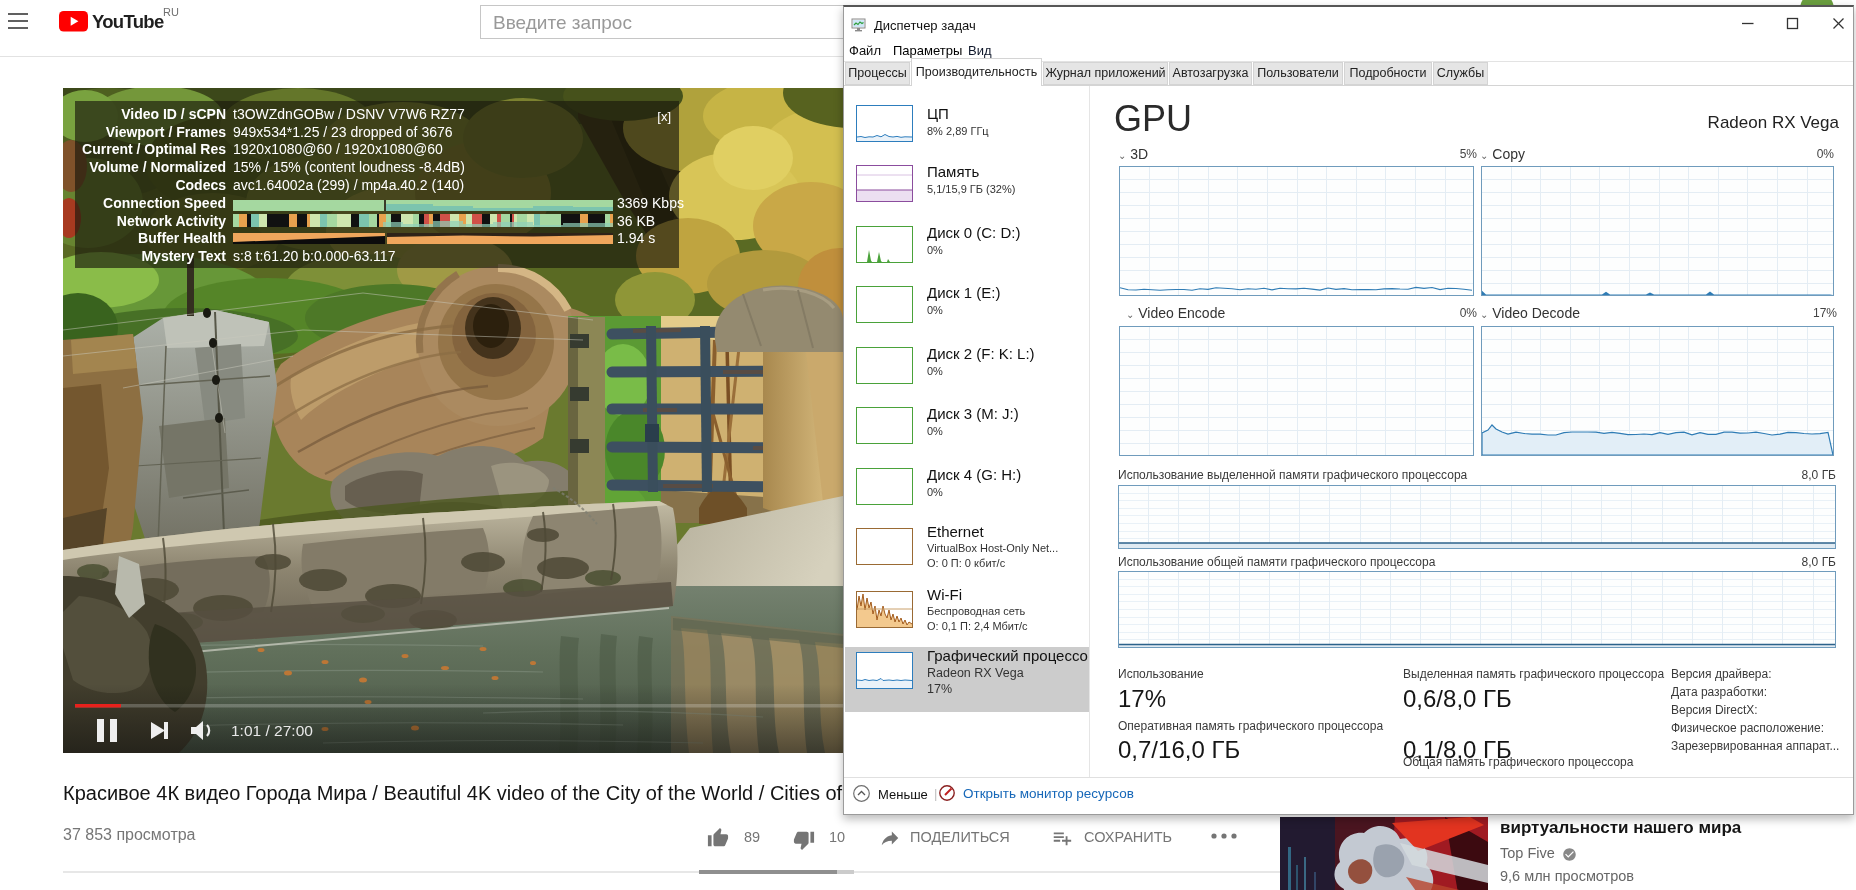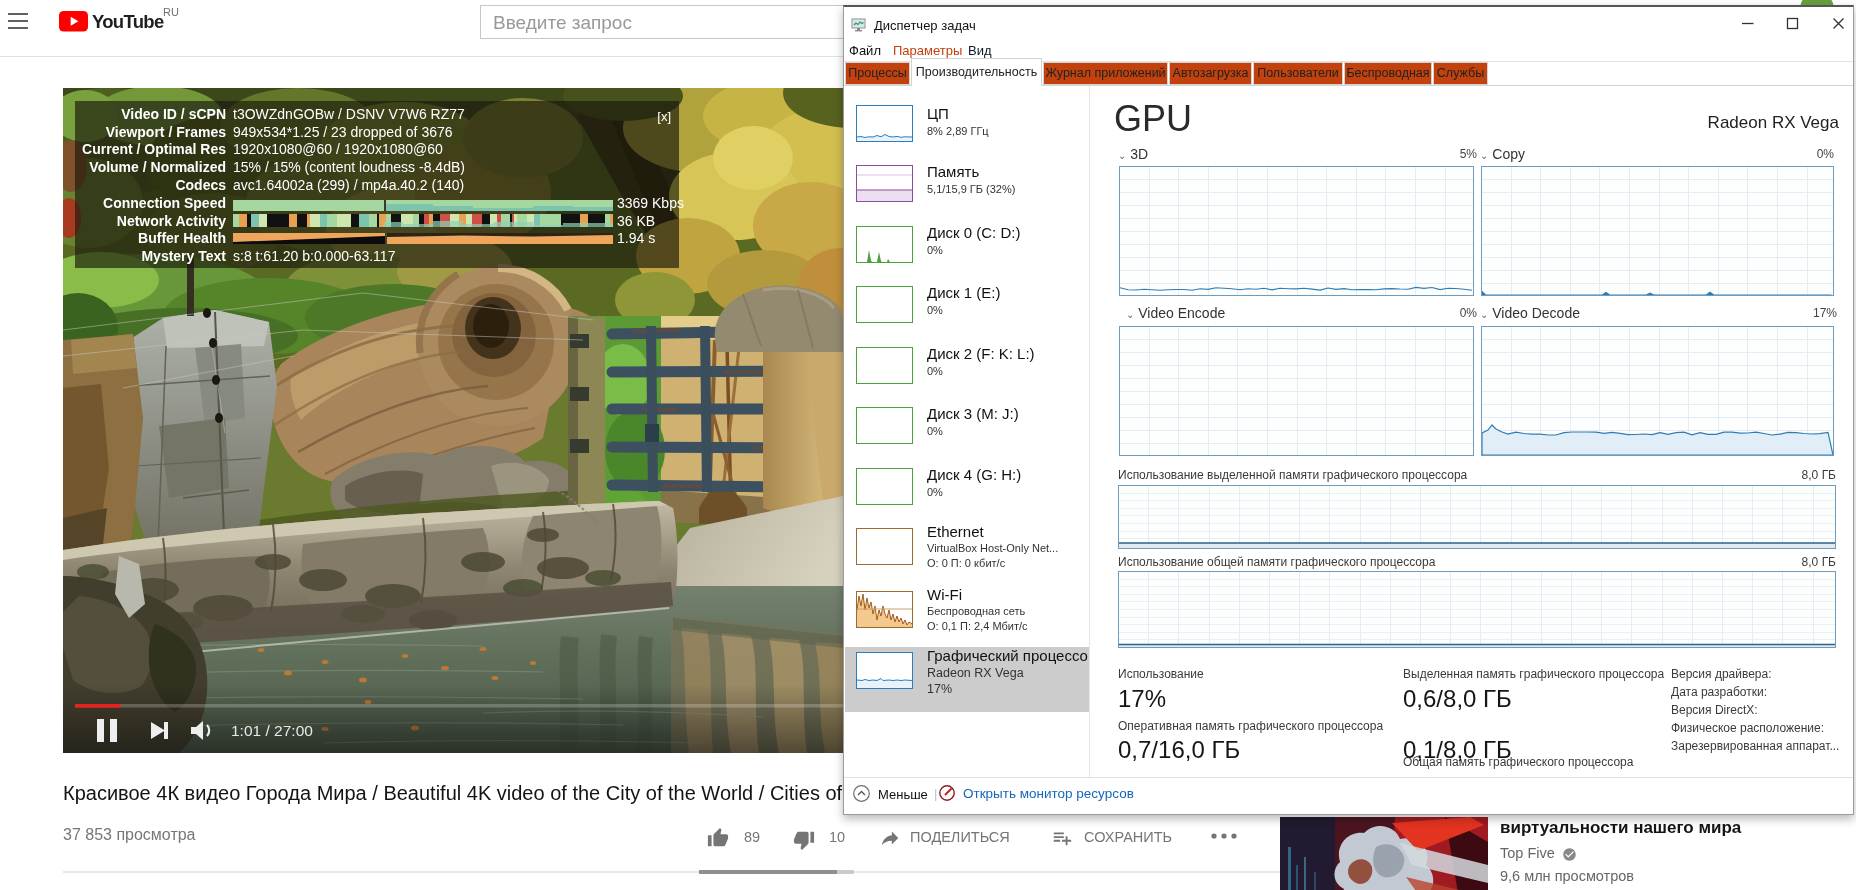--- a/index.html
+++ b/index.html
@@ -1,19 +1,19 @@
 <!DOCTYPE html>
 <html><head><meta charset="utf-8">
 <style>
 html,body{margin:0;padding:0;}
 body{width:1856px;height:890px;overflow:hidden;background:#fff;font-family:"Liberation Sans",sans-serif;position:relative;}
 .abs{position:absolute;}
 #tm{position:absolute;left:843px;top:5px;width:1011px;height:810px;background:#fff;border:1px solid #9b9b9b;border-top:2px solid #565656;box-sizing:border-box;box-shadow:0 4px 9px rgba(0,0,0,0.28);}
 #tm .abs{position:absolute;}
-.tab{position:absolute;top:55px;height:23px;background:#c2410c;border:1px solid #d4d4d4;box-sizing:border-box;font-size:12.5px;color:#222;text-align:center;line-height:21px;white-space:nowrap;overflow:hidden;}
+.tab{position:absolute;top:55px;height:23px;background:#e5e5e5;border:1px solid #d4d4d4;box-sizing:border-box;font-size:12.5px;color:#222;text-align:center;line-height:21px;white-space:nowrap;overflow:hidden;}
 .tab.active{top:51px;height:28px;background:#fff;border-bottom:none;z-index:3;line-height:26px;}
 .thumb{position:absolute;left:12px;width:57px;height:37px;background:#fff;box-sizing:border-box;}
 .sbt{position:absolute;left:83px;font-size:15px;color:#111;white-space:nowrap;}
 .sbs{position:absolute;left:83px;font-size:11px;color:#333;white-space:nowrap;}
 .chart{position:absolute;box-sizing:border-box;border:1px solid #6f9bbc;background-color:#fdfefe;background-image:repeating-linear-gradient(to right,transparent 0px,transparent 28.6px,#e4edf4 28.6px,#e4edf4 29.6px),repeating-linear-gradient(to bottom,transparent 0px,transparent 12px,#e4edf4 12px,#e4edf4 13px);}
 .mchart{position:absolute;box-sizing:border-box;border:1px solid #6f9bbc;background-color:#fdfefe;background-image:repeating-linear-gradient(to right,transparent 0px,transparent 29.2px,#e4edf4 29.2px,#e4edf4 30.2px),repeating-linear-gradient(to bottom,transparent 0px,transparent 6.6px,#e9f1f7 6.6px,#e9f1f7 7.6px);}
 .chdr{position:absolute;font-size:14px;color:#333;}
 .cpct{position:absolute;font-size:12px;color:#444;text-align:right;}
 .chev{color:#666;font-size:10px;}
 .slabel{position:absolute;font-size:12px;color:#3a3a3a;white-space:nowrap;}
@@ -505,31 +505,31 @@
     </svg>
   <svg class="abs" style="left:942px;top:10px;" width="14" height="14">
       <rect x="1.5" y="1.5" width="10" height="10" fill="none" stroke="#333" stroke-width="1.3"></rect>
     </svg>
   <svg class="abs" style="left:988px;top:10px;" width="14" height="14">
       <line x1="1.5" y1="1.5" x2="11.5" y2="11.5" stroke="#333" stroke-width="1.3"></line>
       <line x1="11.5" y1="1.5" x2="1.5" y2="11.5" stroke="#333" stroke-width="1.3"></line>
     </svg>
 
   <div class="abs" style="left:5px;top:36px;font-size:13px;color:#111;">Файл</div>
-  <div class="abs" style="left:49px;top:36px;font-size:13px;color:#c2410c;">Параметры</div>
+  <div class="abs" style="left:49px;top:36px;font-size:13px;color:#000000;">Параметры</div>
   <div class="abs" style="left:124px;top:36px;font-size:13px;color:#0f172a;">Вид</div>
 
   <div class="abs" style="left:0;top:54px;width:1009px;height:1px;background:#e3e3e3;"></div>
   <div class="abs" style="left:0;top:78px;width:1009px;height:1px;background:#d4d4d4;"></div>
   <div class="tab" style="left:1px;width:65px;">Процессы</div>
   <div class="tab active" style="left:67px;width:131px;">Производительность</div>
   <div class="tab" style="left:199px;width:125px;">Журнал приложений</div>
   <div class="tab" style="left:325px;width:83px;">Автозагрузка</div>
   <div class="tab" style="left:409px;width:90px;">Пользователи</div>
-  <div class="tab" style="left:500px;width:88px;">Беспроводная</div>
+  <div class="tab" style="left:500px;width:88px;">Подробности</div>
   <div class="tab" style="left:589px;width:55px;">Службы</div>
 
   <div id="sidebar">
 
     <div class="thumb" style="top:98px;border:1px solid #2d7dbd;"><svg width="55" height="35">
           <path d="M0 31 L4 30.5 L8 31.5 L12 30.8 L16 31 L20 29.5 L24 30.8 L28 28.5 L32 30.5 L36 31 L40 30.4 L44 31.3 L48 30.8 L55 31 L55 35 L0 35 Z" fill="#eaf2f9"></path>
           <path d="M0 31 L4 30.5 L8 31.5 L12 30.8 L16 31 L20 29.5 L24 30.8 L28 28.5 L32 30.5 L36 31 L40 30.4 L44 31.3 L48 30.8 L55 31" fill="none" stroke="#2d7dbd" stroke-width="1"></path>
         </svg></div>
     <div class="sbt" style="top:98px;">ЦП</div>
     <div class="sbs" style="top:118px;">8%  2,89 ГГц</div>

